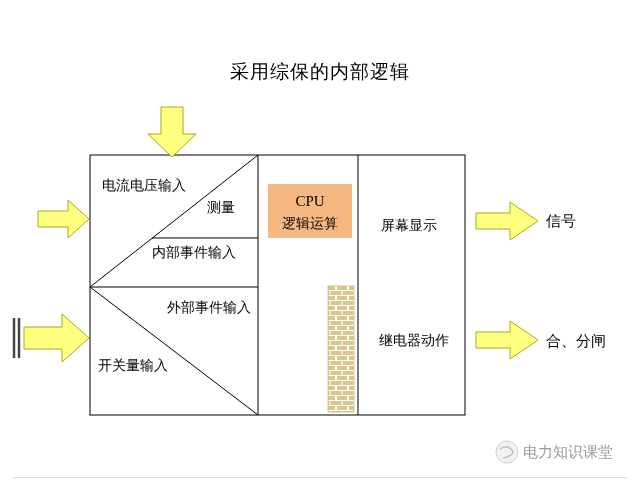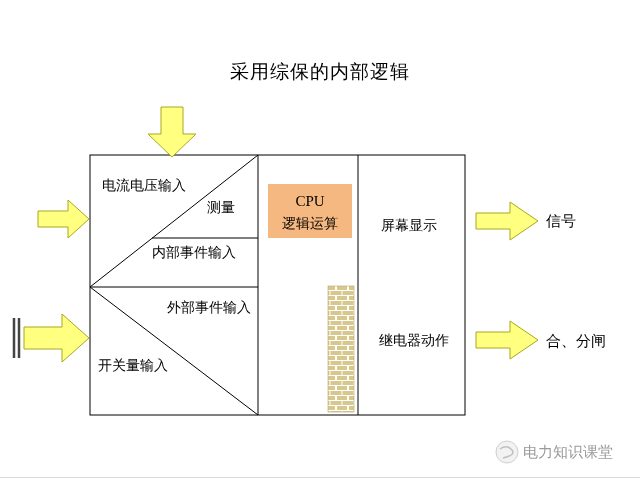--- a/index.html
+++ b/index.html
@@ -2,20 +2,21 @@
 <html><head>
 <meta charset="utf-8">
 <style>
   html,body{margin:0;padding:0;background:#fff;}
   .stage{
     position:relative;
     width:640px;height:480px;
     background:#ffffff;
     overflow:hidden;
     font-family:"Liberation Serif", serif;
+    border-radius:22px;
   }
   .bottom-rule{
     position:absolute;left:0;right:0;bottom:2px;
     border-top:1px solid #dcdcdc;
   }
   svg text{
     font-family:"Liberation Serif", serif;
     fill:#000;
   }
   .lbl{font-size:14px;}

